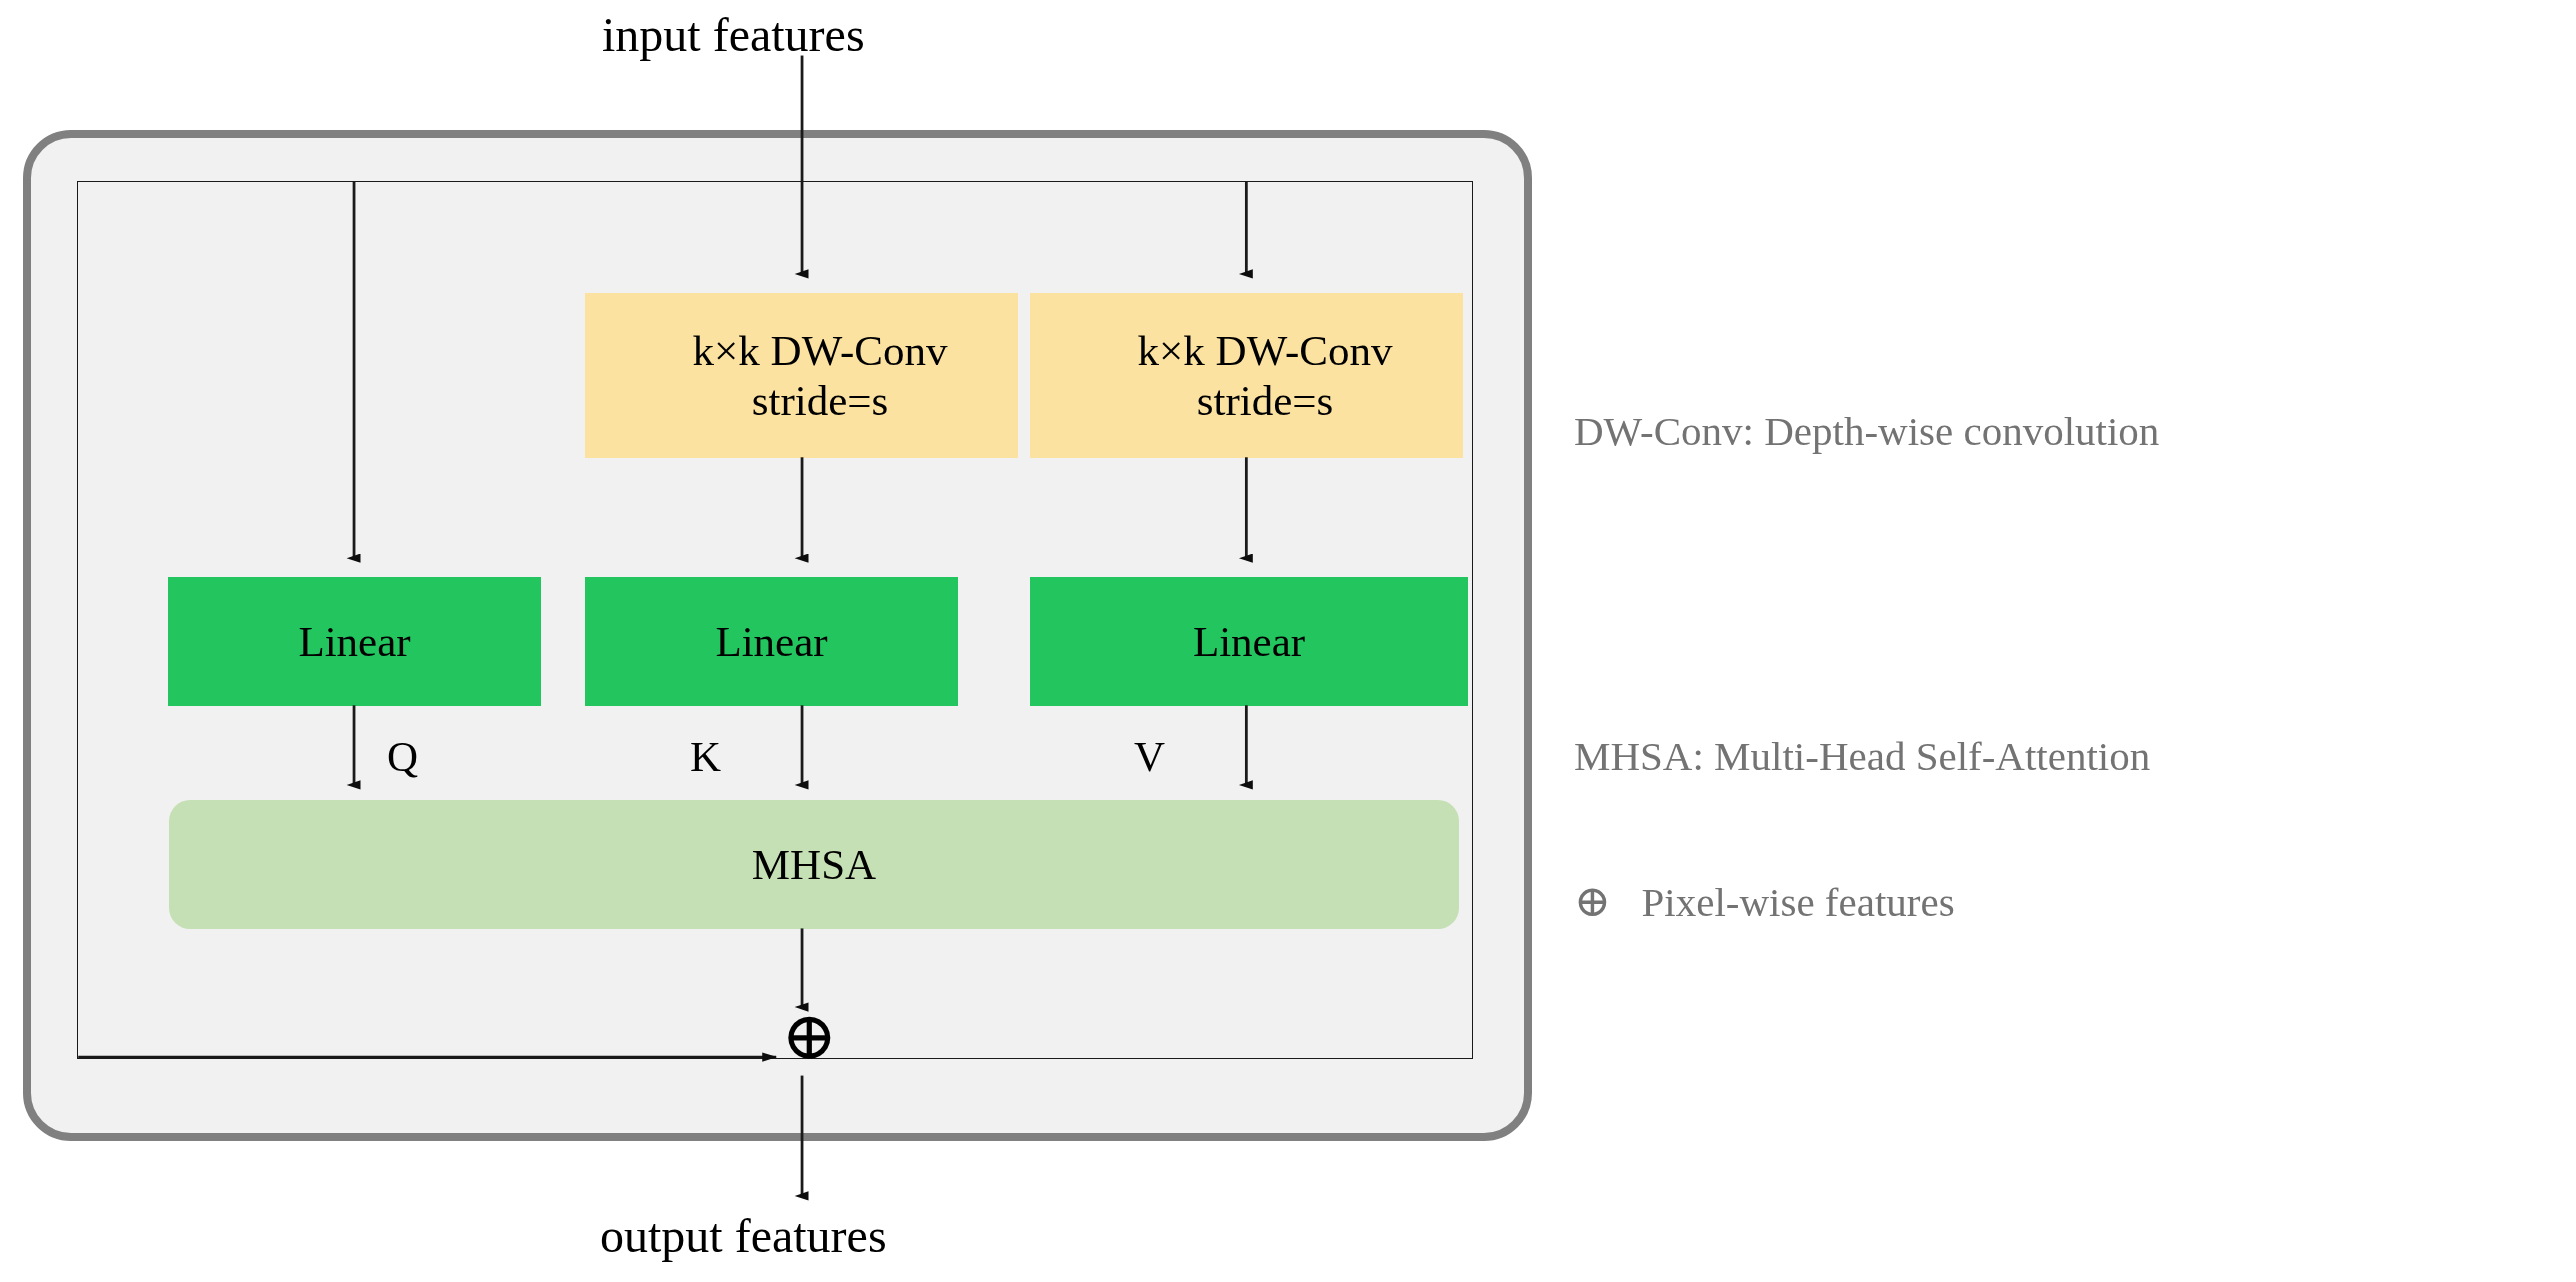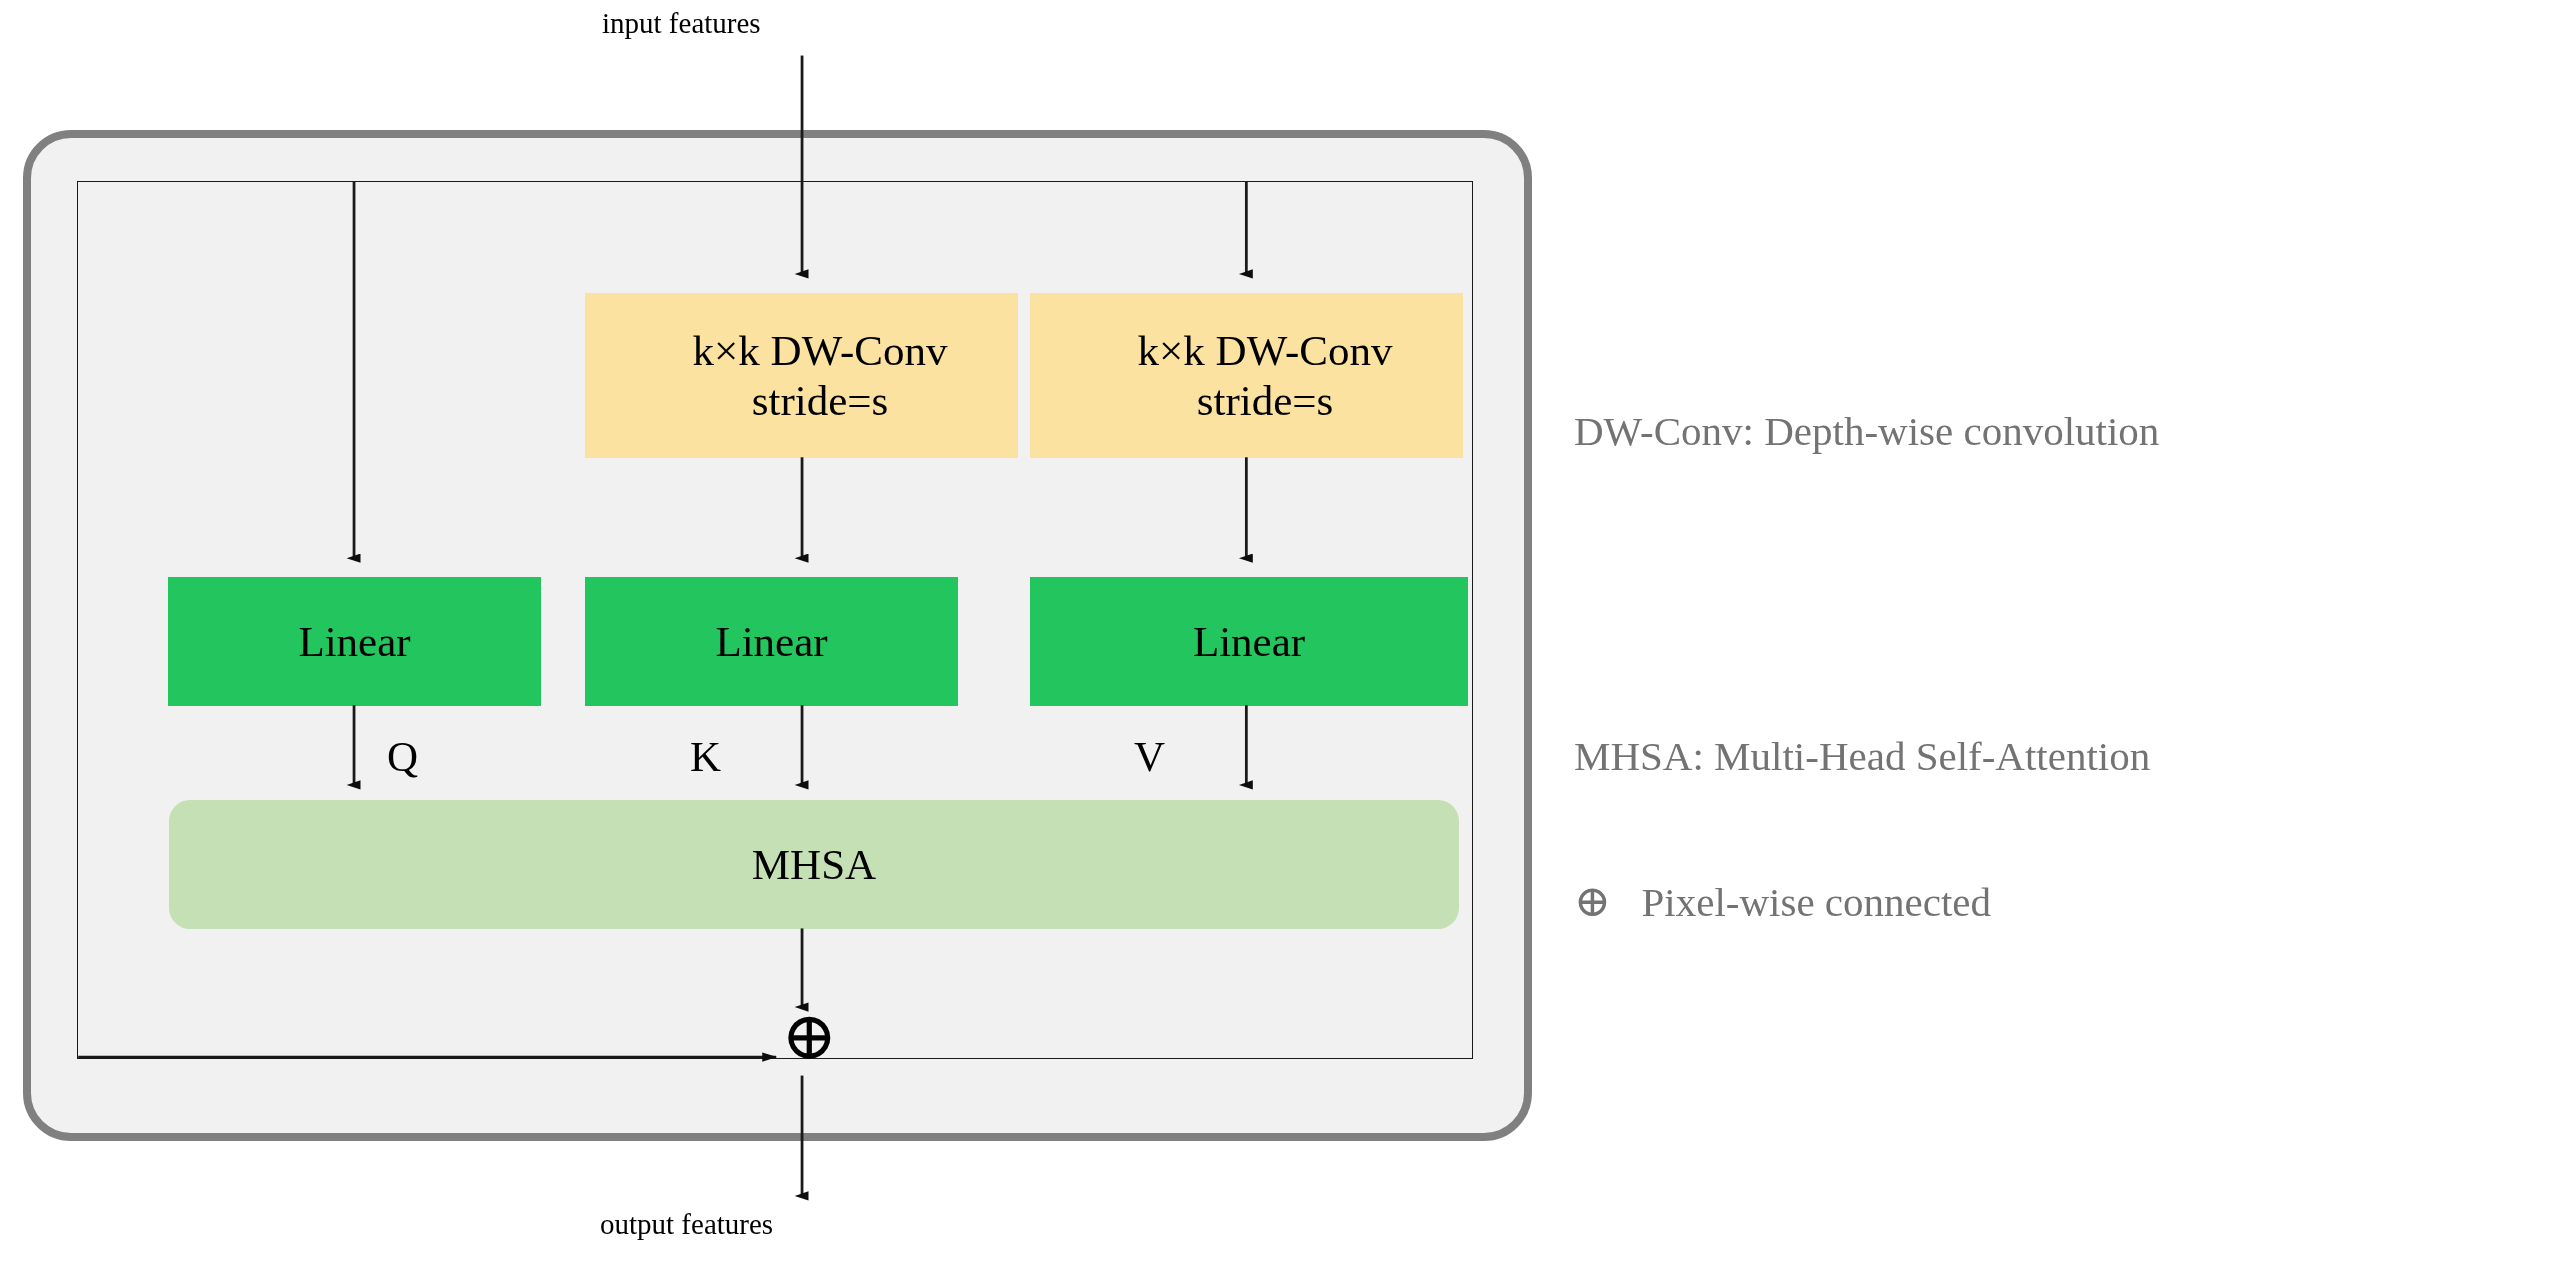--- a/index.html
+++ b/index.html
@@ -11,21 +11,21 @@
   .outer-card{position:absolute;left:23px;top:130px;width:1509px;height:1011px;
               background:#f1f1f1;border:8.3px solid #808080;border-radius:48px;box-sizing:border-box;}
   .inner-frame{position:absolute;left:77px;top:181px;width:1396px;height:878px;
                border:1.9px solid #1a1a1a;box-sizing:border-box;background:transparent;}
   .blk{position:absolute;box-sizing:border-box;}
   .yellow{background:#fbe2a0;padding-left:37px;}
   .blue{background:#22c55e;}
   .green{background:#c5e0b4;border-radius:21px;}
   .legend-row{position:absolute;white-space:nowrap;font-size:41px;color:#737373;}
   .qkv{position:absolute;font-size:43px;color:#000;}
-  .io-label{position:absolute;font-size:29px;color:#000;}
+  .io-label{position:absolute;font-size:48px;color:#000;}
   .plus-glyph{position:absolute;font-size:67px;line-height:1;color:#000;}
 </style>
 </head>
 <body>
 
 <div id="stage">
 
   <div class="io-label" style="left:602px;top:7.4px;">input features</div>
 
   <div class="outer-card"></div>
@@ -62,21 +62,21 @@
   <div class="io-label" style="left:600px;top:1208px;">output features</div>
 
   <div class="legend-row" style="left:1574px;top:407px;">
     <span>DW-Conv: Depth-wise convolution</span>
   </div>
   <div class="legend-row" style="left:1574px;top:732px;">
     <span>MHSA: Multi-Head Self-Attention</span>
   </div>
   <div class="legend-row" style="left:1574px;top:875px;">
     <span style="font-size:44px;">⊕</span>
-    <span style="margin-left:20.4px;">Pixel-wise connected</span>
+    <span style="margin-left:20.4px;">Pixel-wise features</span>
   </div>
 
   <svg id="svg-layer" viewBox="0 0 2782 1385" xmlns="http://www.w3.org/2000/svg">
     <defs>
       <marker id="arrow-down" markerWidth="18" markerHeight="18" refX="5" refY="9" orient="auto" markerUnits="userSpaceOnUse">
         <path d="M0,2 L10,2 L5,17 Z" fill="#0d0d0d"></path>
       </marker>
       <marker id="arrow-right" markerWidth="18" markerHeight="18" refX="16" refY="5" orient="auto" markerUnits="userSpaceOnUse">
         <path d="M1,0 L1,10 L17,5 Z" fill="#0d0d0d"></path>
       </marker>

